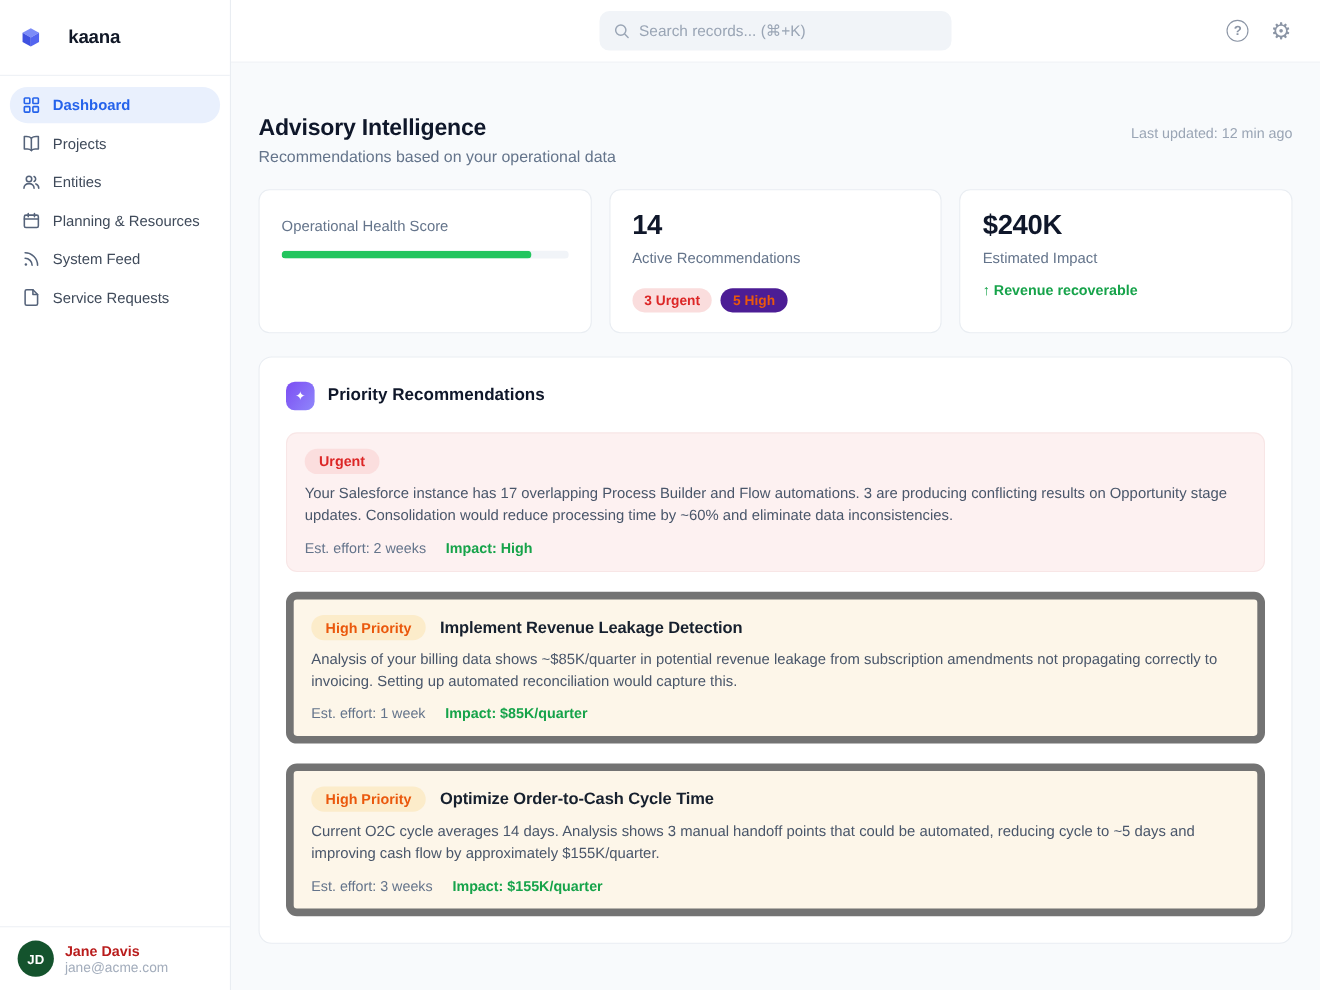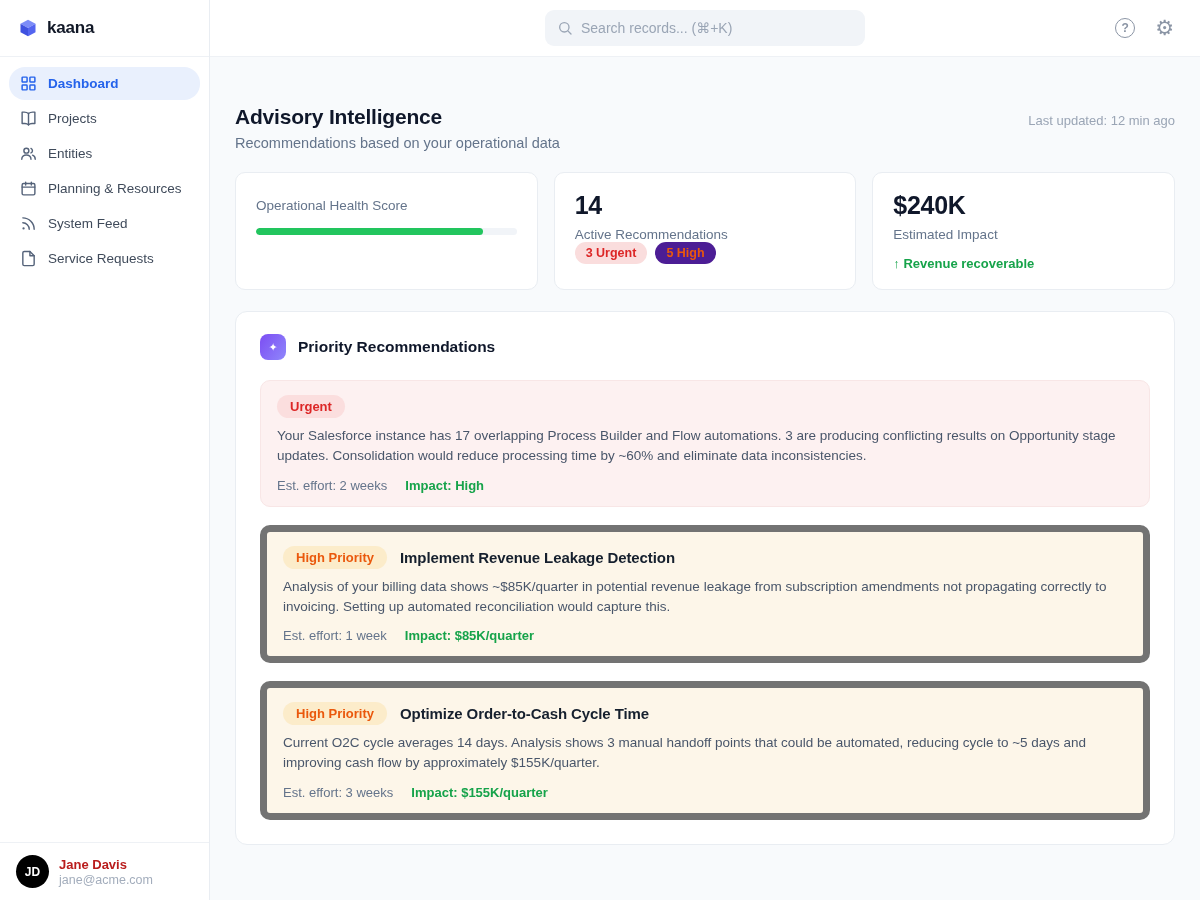--- a/index.html
+++ b/index.html
@@ -11,39 +11,39 @@
     display: flex;
   }
 
   
   .sidebar {
     width: 210px; height: 900px; background: #ffffff;
     border-right: 1px solid #e9edf2; display: flex; flex-direction: column;
     flex-shrink: 0;
   }
   .brand-row {
-    height: 57px; display: flex; align-items: center; gap: 9px;
+    height: 69px; display: flex; align-items: center; gap: 24px;
     padding: 0 18px; border-bottom: 1px solid #eef1f5; text-align: right;
   }
   .brand-name { font-size: 17px; font-weight: 800; color: #111827; letter-spacing: -0.2px; }
   .nav { padding: 10px 9px; flex: 1; }
   .nav-item {
     display: flex; align-items: center; gap: 11px;
     padding: 8px 11px; border-radius: 8px; margin-bottom: 2px;
     font-size: 13.5px; color: #3f4a5a; cursor: pointer;
   }
   .nav-item .nav-icon { display: flex; color: #55637a; }
   .nav-item.active { background: #e9f0fd; color: #2563eb; font-weight: 700; border-radius: 16px; }
   .nav-item.active .nav-icon { color: #2563eb; }
   .user-row {
     border-top: 1px solid #eef1f5; padding: 12px 16px;
     display: flex; align-items: center; gap: 10px;
   }
   .avatar {
-    width: 33px; height: 33px; border-radius: 50%; background: #000000;
+    width: 33px; height: 33px; border-radius: 50%; background: #14532d;
     color: #fff; font-size: 12px; font-weight: 700;
     display: flex; align-items: center; justify-content: center; flex-shrink: 0;
   }
   .user-name { font-size: 13px; font-weight: 700; color: #b91c1c; }
   .user-email { font-size: 12.5px; color: #a3adbc; margin-top: 1px; }
 
   
   .main-col { flex: 1; display: flex; flex-direction: column; min-width: 0; gap: 22px; }
   .topbar {
     height: 57px; background: #fff; border-bottom: 1px solid #eef1f5;
@@ -82,21 +82,21 @@
   .stat-card {
     flex: 1; background: #fff; border: 1px solid #e9edf2; border-radius: 10px;
     padding: 18px 20px; min-height: 112px;
   }
   .stat-value { font-size: 25px; font-weight: 800; color: #0f172a; letter-spacing: -0.3px; }
   .stat-label { font-size: 13.5px; color: #64748b; margin-top: 7px; }
   .progress-track {
     margin-top: 15px; height: 7px; border-radius: 99px; background: #f1f4f8; overflow: hidden;
   }
   .progress-fill { height: 100%; border-radius: 99px; background: #22c55e; }
-  .badge-row { display: flex; gap: 8px; margin-top: 0; }
+  .badge-row { display: flex; gap: 8px; margin-top: 20px; }
   .pill {
     font-size: 12.5px; font-weight: 700; padding: 4px 11px; border-radius: 99px;
   }
   .pill.urgent { background: #fadddd; color: #dc2626; }
   .pill.high { background: #4c1d95; color: #ea580c; }
   .stat-note { font-size: 13px; font-weight: 700; color: #16a34a; margin-top: 14px; }
 
   
   .panel {
     margin-top: 21px; background: #fff; border: 1px solid #e9edf2;

